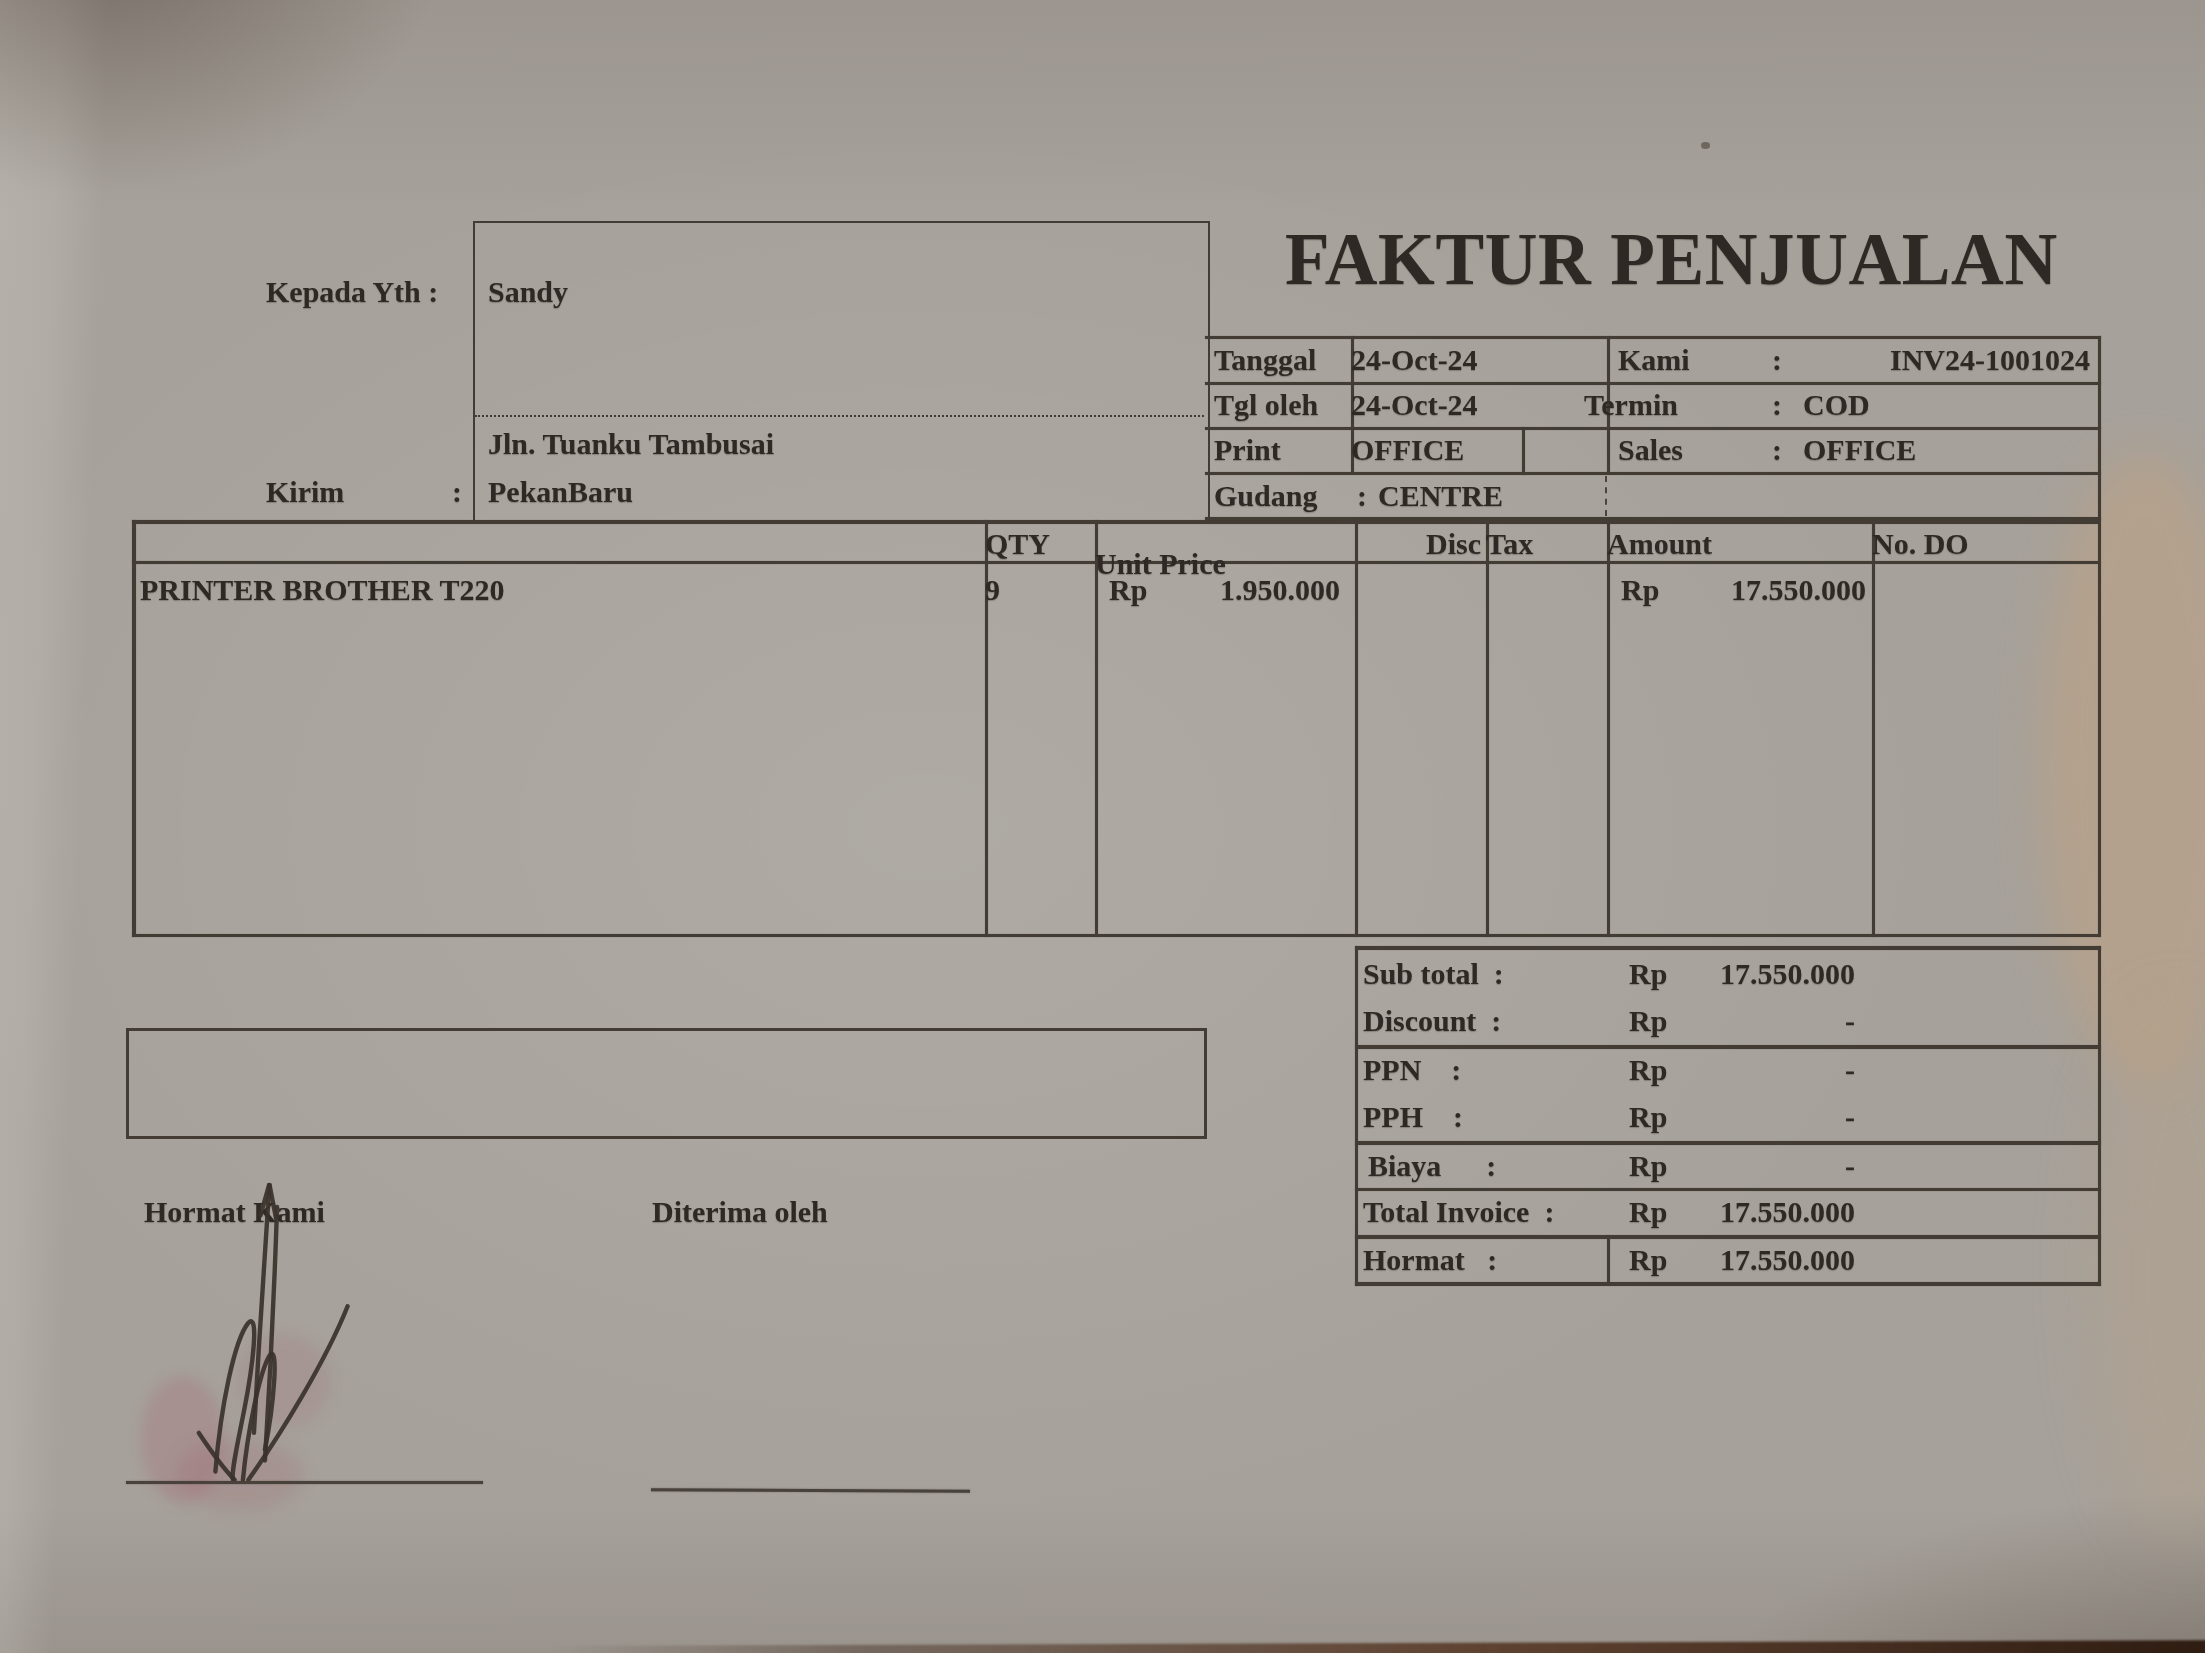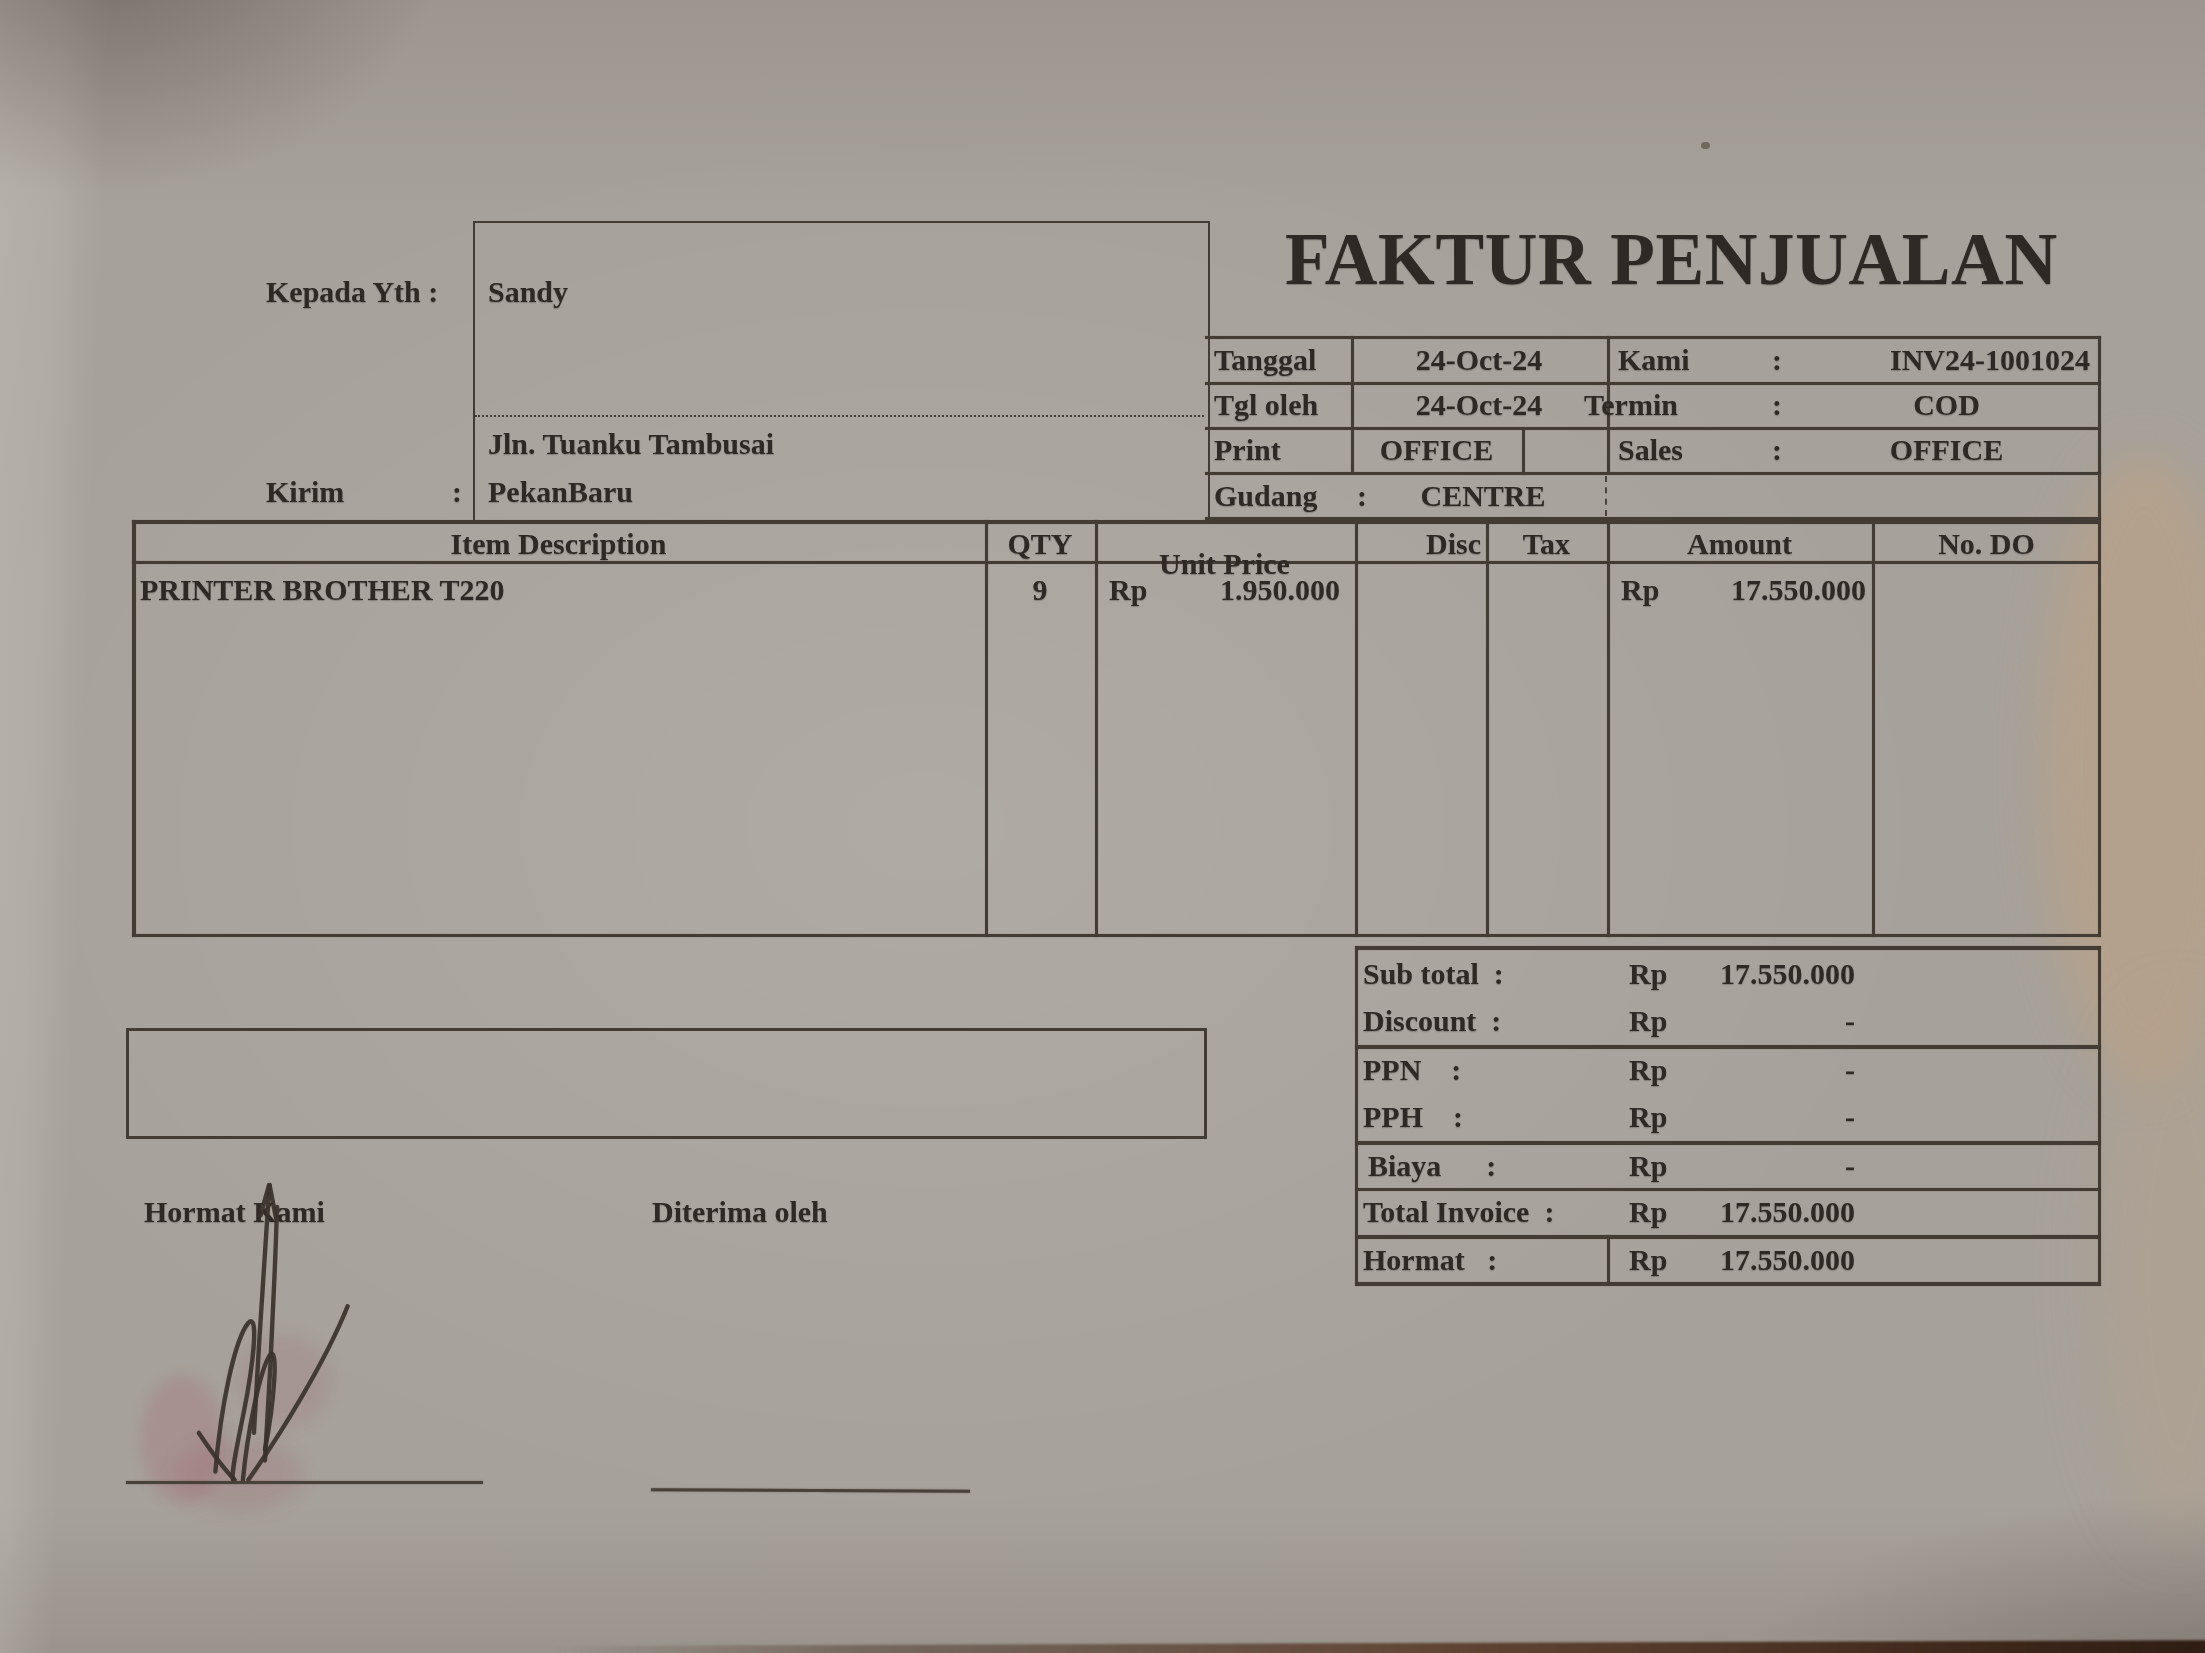--- a/index.html
+++ b/index.html
@@ -10,21 +10,21 @@
     background-color:#a6a19a;
     background-image:
       radial-gradient(ellipse 524px 397px at 94px -77px, rgba(64,50,40,0.42), rgba(64,50,40,0) 68%),
       linear-gradient(92deg, rgba(236,234,225,0.22) 0px, rgba(236,234,225,0.15) 61px, rgba(236,234,225,0) 110px),
       radial-gradient(ellipse 1433px 992px at 42% 50%, rgba(255,255,255,0.10), rgba(255,255,255,0) 72%),
       linear-gradient(180deg, rgba(62,52,43,0.10) 0%, rgba(62,52,43,0) 13%),
       linear-gradient(0deg, rgba(62,52,43,0.12) 0%, rgba(62,52,43,0) 9%),
       radial-gradient(ellipse 772px 331px at 102% 104%, rgba(48,32,20,0.28), rgba(48,32,20,0) 70%);
   }
   .t{position:absolute; white-space:pre; line-height:1.12; text-shadow:0 0.6px 1.1px rgba(46,41,37,0.30);}
-  .ctr{text-align:center;}
+  .ctr{text-align:left;}
   .rt{text-align:right;}
   .title{font-size:73px; letter-spacing:0.6px;}
   .hl,.vl{position:absolute; background:#423c35; box-shadow:0 0 1.1px rgba(66,60,53,0.6);}
   .vdash{position:absolute; border-left:2.8px dashed #4a443c;}
   .custbox{position:absolute; border:2.8px solid #423c35; border-bottom:none;}
   .dashline{position:absolute; border-top:2.8px dotted #423c35; height:0;}
   .notesbox{position:absolute; border:3.3px solid #423c35;}
   .sigline{position:absolute; height:3.3px; background:#48423b; box-shadow:0 0 1.7px rgba(66,60,53,0.55);}
   .blob{position:absolute; border-radius:50%;}
   .b1{right:-44px; top:452px; width:210px; height:634px; background:rgba(188,162,134,0.60); filter:blur(21px);}
@@ -100,21 +100,20 @@
   <div class="hl" style="left:132px; top:934px; width:1968px; height:3.3px;"></div>
   <div class="vl" style="left:132px; top:520px; width:3.9px; height:417px;"></div>
   <div class="vl" style="left:985px; top:520px; width:2.8px; height:417px;"></div>
   <div class="vl" style="left:1095px; top:520px; width:2.8px; height:417px;"></div>
   <div class="vl" style="left:1355px; top:520px; width:2.8px; height:417px;"></div>
   <div class="vl" style="left:1486px; top:520px; width:2.8px; height:417px;"></div>
   <div class="vl" style="left:1607px; top:520px; width:2.8px; height:417px;"></div>
   <div class="vl" style="left:1872px; top:520px; width:2.8px; height:417px;"></div>
   <div class="vl" style="left:2098px; top:520px; width:3.3px; height:417px;"></div>
 
-  <div class="t ctr" style="left:132px; top:527px; width:853px;">Item Description</div>
   <div class="t ctr" style="left:985px; top:527px; width:110px;">QTY</div>
   <div class="t ctr" style="left:1095px; top:527px; width:259px;margin-top:20px;">Unit Price</div>
   <div class="t rt" style="left:1355px; top:527px; width:126px;">Disc</div>
   <div class="t ctr" style="left:1486px; top:527px; width:121px;">Tax</div>
   <div class="t ctr" style="left:1607px; top:527px; width:265px;">Amount</div>
   <div class="t ctr" style="left:1872px; top:527px; width:229px;">No. DO</div>
 
   <div class="t" style="left:140px; top:573px;">PRINTER BROTHER T220</div>
   <div class="t ctr" style="left:985px; top:573px; width:110px;">9</div>
   <div class="t" style="left:1109px; top:573px;">Rp</div>

